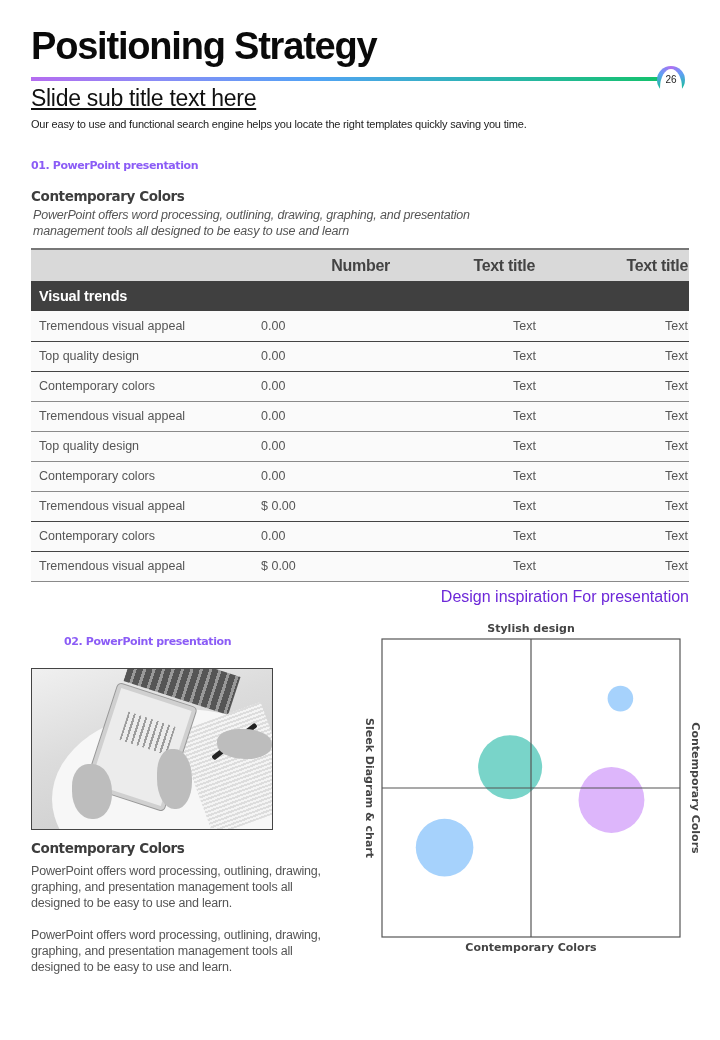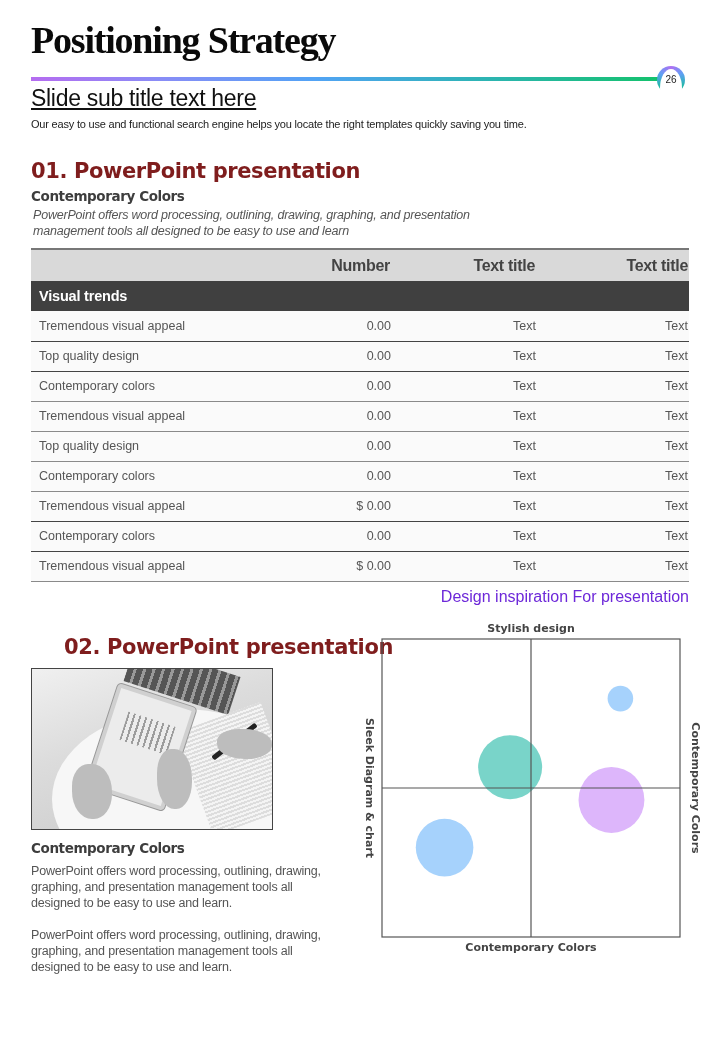--- a/index.html
+++ b/index.html
@@ -1,40 +1,40 @@
 <!DOCTYPE html>
 <html><head>
 <meta charset="utf-8">
 <style>
   * { box-sizing: border-box; margin: 0; padding: 0; }
   html, body { width: 720px; height: 1040px; background: #ffffff; overflow: hidden; }
   body { position: relative; font-family: "Liberation Sans", "DejaVu Sans", sans-serif; color: #3a3a3a; }
 
-  .title { position: absolute; left: 31px; top: 16px; font-family: Liberation Serif, serif; font-weight: bold; font-size: 38px; letter-spacing: -1.2px; color: #0a0a0a; line-height: 48px; }
+  .title { position: absolute; left: 31px; top: 22px; font-family: Liberation Sans, sans-serif; font-weight: bold; font-size: 38px; letter-spacing: -1.2px; color: #0a0a0a; line-height: 48px; }
   .title-bar { position: absolute; left: 31px; top: 77px; width: 630px; height: 4px;
     background: linear-gradient(90deg, #b56cf0 0%, #8a8cf6 20%, #52a3f5 45%, #2fb3b8 70%, #14c26c 100%); }
   .page-badge { position: absolute; left: 657px; top: 66px; width: 28px; height: 28px; border-radius: 50%;
     background: conic-gradient(#b06ff2, #5fa0f4, #20b9a4, #16bf72, #20b9a4, #5fa0f4, #b06ff2); }
   .page-badge-inner { position: absolute; left: 3px; top: 3px; width: 22px; height: 38px; border-radius: 50%; background: #fff;
     font-size: 10px; color: #222; text-align: center; line-height: 22px; }
   .subtitle { position: absolute; left: 31px; top: 85px; font-size: 23px; color: #111; font-weight: normal; letter-spacing: -0.3px; text-decoration: underline; }
   .intro { position: absolute; left: 31px; top: 118px; font-size: 11px; color: #222; letter-spacing: -0.2px; }
 
-  .sec-head { position: absolute; font-family: "DejaVu Sans", sans-serif; font-weight: bold; font-size: 21px; color: #7f1d1d; letter-spacing: -0.4px; }
+  .sec-head { position: absolute; font-family: "DejaVu Sans", sans-serif; font-weight: bold; font-size: 11px; color: #8b5cf6; letter-spacing: -0.4px; }
   .sub-head { position: absolute; font-family: "DejaVu Sans", sans-serif; font-weight: bold; font-size: 13.5px; color: #3d3d3d; letter-spacing: -0.4px; }
   .desc-italic { position: absolute; left: 33px; top: 207px; width: 500px; font-size: 12.5px; font-style: italic; color: #555; line-height: 16px; letter-spacing: -0.2px; }
 
   table.grid { position: absolute; left: 31px; top: 248px; width: 658px; border-collapse: collapse; font-size: 12.5px; }
   table.grid th { background: #d9d9d9; height: 32px; font-weight: bold; font-size: 16px; color: #444; text-align: right; padding: 0 1px 0 0; border-top: 2px solid #777; letter-spacing: -0.3px; }
   table.grid th.c0 { text-align: left; }
   table.grid tr.group td { background: #404040; color: #fff; font-weight: bold; font-size: 14.5px; height: 30px; padding-left: 8px; letter-spacing: -0.2px; }
   table.grid tr.row td { height: 30px; color: #555; border-bottom: 1.5px solid #444; background: #fafafa; margin-top: 40px; }
   table.grid tr.row.alt td { border-bottom-color: #8a8a8a; }
   table.grid td.c0 { padding-left: 8px; text-align: left; width: 230px; }
-  table.grid td.c1 { text-align: right; width: 130px; }
+  table.grid td.c1 { text-align: left; width: 130px; }
   table.grid td.c2 { text-align: right; width: 145px; }
   table.grid td.c3 { text-align: right; padding-right: 1px; }
   .table-note { position: absolute; right: 31px; top: 588px; font-size: 16px; color: #6d28d9; }
 
   .photo { position: absolute; left: 31px; top: 668px; width: 242px; height: 162px; border: 1px solid #444; overflow: hidden;
     background: linear-gradient(160deg, #f0f0f0 0%, #dcdcdc 40%, #c8c8c8 100%); }
   .photo .table-disc { position: absolute; left: 20px; top: 40px; width: 260px; height: 180px; border-radius: 50%; background: #f7f7f7; }
   .photo .laptop { position: absolute; left: 95px; top: -10px; width: 110px; height: 40px; background: repeating-linear-gradient(90deg,#555 0 6px,#999 6px 9px); transform: rotate(18deg); }
   .photo .tablet { position: absolute; left: 68px; top: 24px; width: 82px; height: 108px; background: #ececec; border: 4px solid #d0d0d0; border-radius: 4px; transform: rotate(18deg); box-shadow: 0 0 0 1px #999; }
   .photo .bars { position: absolute; left: 14px; top: 20px; width: 50px; height: 30px;

